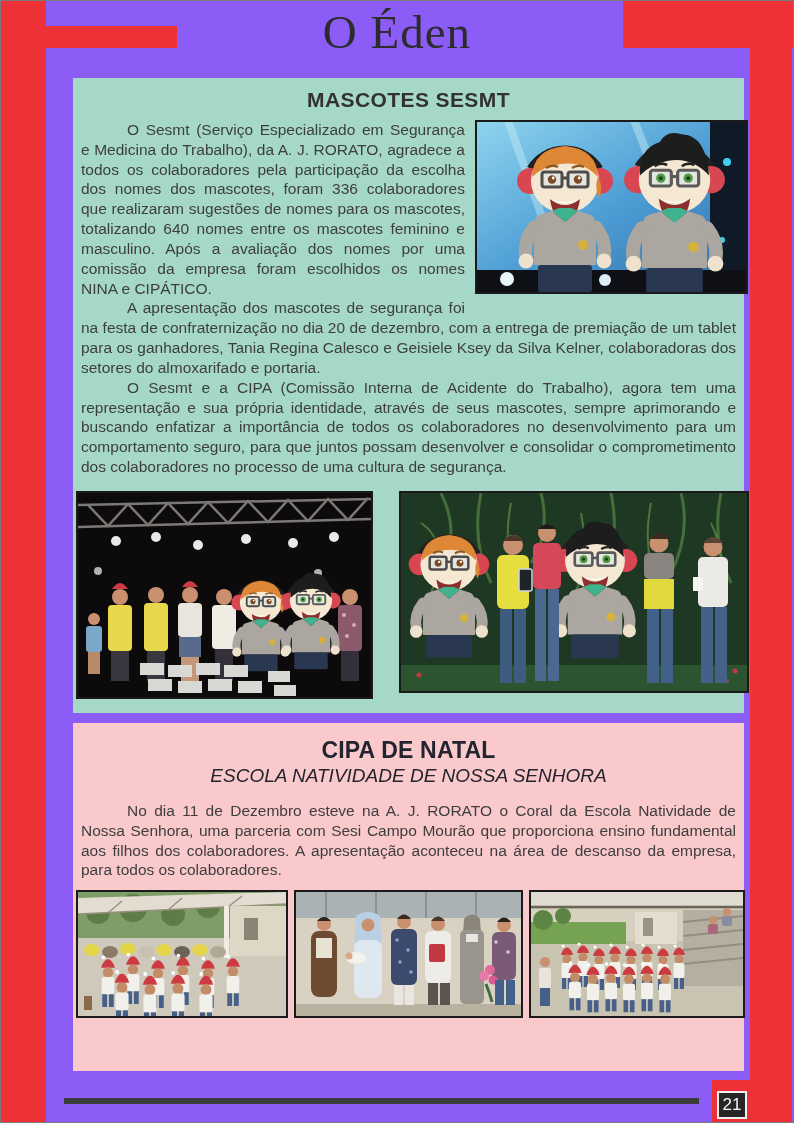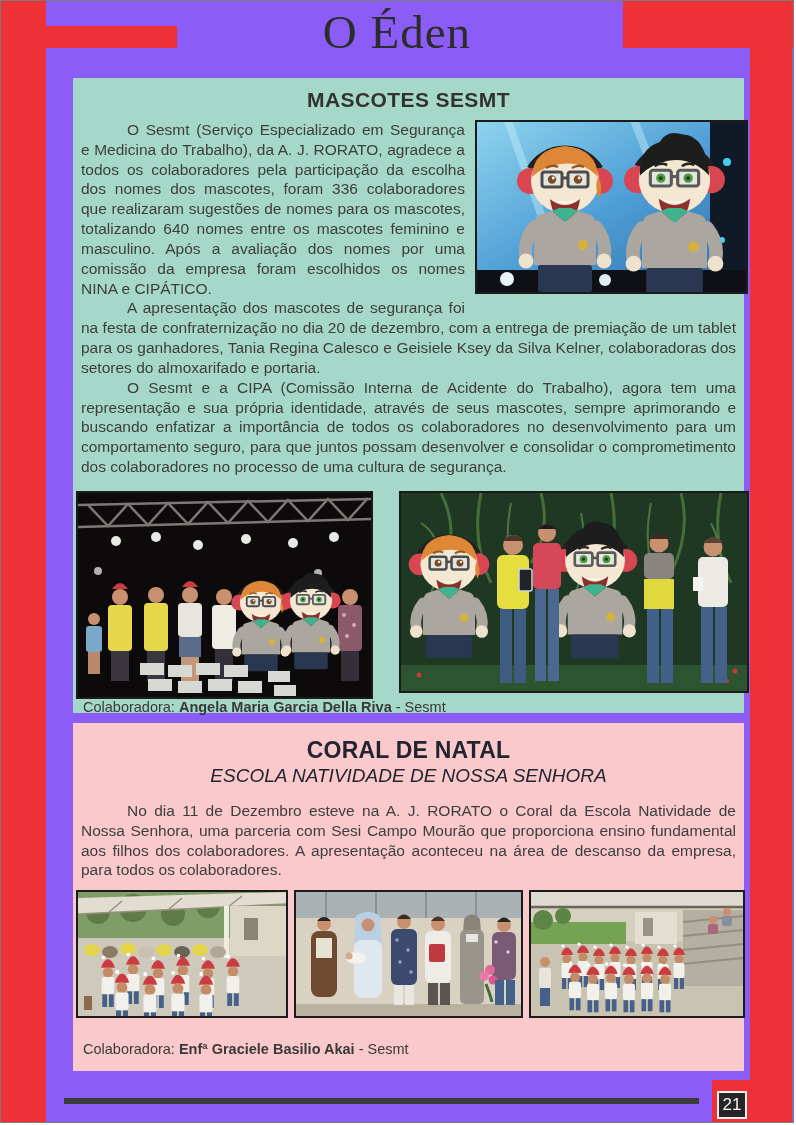--- a/index.html
+++ b/index.html
@@ -268,29 +268,24 @@
               <path d="M302,50 Q312,38 322,50 Z" fill="#5a4330"></path>
             <rect x="297" y="64" width="30" height="50" rx="5" fill="#eceae4"></rect>
             <rect x="292" y="84" width="10" height="14" fill="#f6f5f0"></rect>
             <rect x="300" y="114" width="12" height="76" fill="#44618a"></rect>
               <rect x="314" y="114" width="12" height="76" fill="#44618a"></rect>
           </g>
         </svg>
       </figure>
     </div>
 
-    <p class="caption">
-      <span class="cap-label">Colaboradora:</span>
-      <span class="cap-name">Angela Maria Garcia Della Riva</span>
-      <span class="cap-suffix">- Sesmt</span>
-    </p>
   </section>
 
   <section class="panel panel-pink">
-    <h2 class="coral-title">CORAL DE NATAL</h2>
+    <h2 class="coral-title">CIPA DE NATAL</h2>
     <h3 class="coral-sub">ESCOLA NATIVIDADE DE NOSSA SENHORA</h3>
 
     <p class="body-text coral-text coral-first">No dia 11 de Dezembro esteve na A. J. RORATO o Coral da Escola Natividade de Nossa Senhora, uma parceria com Sesi Campo Mourão que proporciona ensino fundamental aos filhos dos colaboradores. A apresentação aconteceu na área de descanso da empresa, para todos os colaboradores.</p>
 
     <div class="photo-row3">
       <figure class="ph">
         <svg width="208" height="124" viewBox="0 0 208 124">
           <rect width="208" height="124" fill="#cfc9bb"></rect>
           <rect width="208" height="46" fill="#7f9d66"></rect>
           <g fill="#5f7c48">
@@ -435,23 +430,18 @@
             <use href="#kid" transform="translate(116,105) scale(1.1)"></use>
               <use href="#kid" transform="translate(134,106) scale(1.1)"></use>
             <circle cx="14" cy="70" r="5" fill="#c99070"></circle>
               <rect x="8" y="76" width="12" height="20" rx="2" fill="#e8e4dc"></rect>
               <rect x="9" y="96" width="10" height="18" fill="#46608a"></rect>
           </g>
         </svg>
       </figure>
     </div>
 
-    <p class="caption">
-      <span class="cap-label">Colaboradora:</span>
-      <span class="cap-name">Enfª Graciele Basilio Akai</span>
-      <span class="cap-suffix">- Sesmt</span>
-    </p>
   </section>
 
   <div class="footer-rule"></div>
   <div class="page-num">21</div>
 
 </div>
 
 </body></html>

